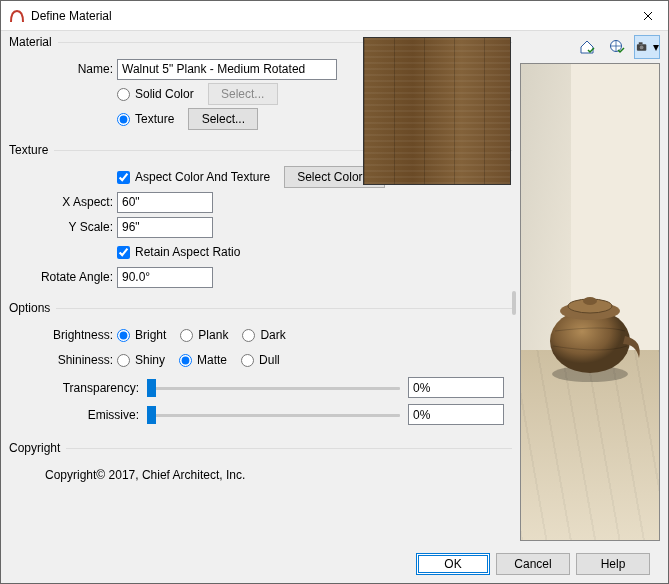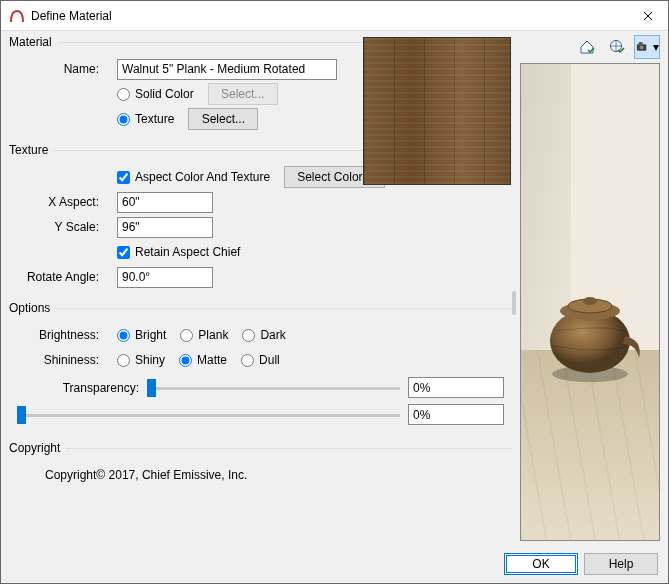--- a/index.html
+++ b/index.html
@@ -8,21 +8,21 @@
 .titlebar .logo{width:16px;height:16px;margin-right:6px}
 .titlebar .title{flex:1;font-size:12px}
 .titlebar .close{width:40px;height:30px;display:flex;align-items:center;justify-content:center;margin:-0px -8px 0 0}
 .titlebar .close svg{width:10px;height:10px}
 .content{display:flex;padding:4px 8px 0 8px;height:510px}
 .left{flex:1;padding-right:8px}
 .right{width:140px;display:flex;flex-direction:column}
 fieldset{border:1px solid #ddd;border-left:none;border-right:none;border-bottom:none;padding:6px 0 8px 0;margin-bottom:2px;position:relative}
 fieldset legend{padding-right:6px;color:#000}
 .row{display:flex;align-items:center;margin:3px 0;min-height:22px}
-.lbl{width:108px;text-align:right;padding-right:18px}
+.lbl{width:108px;text-align:right;padding-right:4px}
 .lbl2{width:130px;text-align:right;padding-right:8px}
 input[type=text]{height:21px;border:1px solid #828790;padding:0 4px;background:#fff}
 .wname{width:220px}
 .wnum{width:96px}
 .radio,.check{display:flex;align-items:center;margin-right:14px}
 .radio input,.check input{margin-right:5px}
 button.btn{height:22px;padding:0 12px;background:#e1e1e1;border:1px solid #adadad;min-width:70px}
 button.btn:disabled{color:#888;background:#e8e8e8;border-color:#ccc}
 .slider-row{display:flex;align-items:center;margin:6px 8px}
 .slider-track{position:relative;flex:1;height:20px;margin-right:8px}
@@ -33,21 +33,21 @@
 .toolbtn{width:26px;height:24px;border:1px solid transparent;display:flex;align-items:center;justify-content:center;background:transparent}
 .toolbtn.active{background:#cfe6fb;border-color:#7eb4e3}
 .toolbtn svg{width:18px;height:18px}
 .preview{flex:1;border:1px solid #888;background:#efe9dd;position:relative;overflow:hidden}
 .wall-l{position:absolute;left:0;top:0;width:36%;height:75%;background:linear-gradient(100deg,#d8d3c5,#eee8da)}
 .wall-r{position:absolute;right:0;top:0;width:64%;height:69%;background:#f1ebdf}
 .floor{position:absolute;left:0;right:0;bottom:0;height:40%;background:linear-gradient(180deg,#cdbfa1,#e7ddc7);transform-origin:top;}
 .floor::before{content:"";position:absolute;inset:0;background:repeating-linear-gradient(80deg,rgba(0,0,0,.04) 0 2px,transparent 2px 24px)}
 .teapot{position:absolute;left:50%;top:56%;transform:translate(-50%,-50%)}
 .swatch{position:absolute;left:362px;top:36px;width:148px;height:148px;border:1px solid #333;background:#6b4e2a;background-image:repeating-linear-gradient(90deg,rgba(0,0,0,.18) 0 1px,transparent 1px 30px),repeating-linear-gradient(0deg,rgba(255,255,255,.05) 0 2px,transparent 2px 6px),linear-gradient(90deg,#7a5a33,#6a4a26,#83623a,#6e4e2b)}
-.footer{position:absolute;left:0;right:0;bottom:0;height:38px;display:flex;align-items:center;justify-content:flex-end;padding:0 10px;gap:6px;background:#f0f0f0}
+.footer{position:absolute;left:0;right:0;bottom:0;height:38px;display:flex;align-items:center;justify-content:flex-end;padding:0 18px;gap:6px;background:#f0f0f0}
 .footer button{min-width:74px;height:22px;border:1px solid #adadad;background:#e1e1e1}
 .footer button.primary{border:1px solid #0078d7;background:#fff;outline:1px solid #0078d7;outline-offset:-3px}
 .drop-caret{margin-left:1px}
 .prev-handle{position:absolute;right:152px;top:290px;width:4px;height:24px;background:#c9c9c9;border-radius:2px}
 </style>
 </head>
 <body>
 
 <div class="titlebar">
   <span class="logo">
@@ -105,21 +105,21 @@
         <input type="text" class="wnum" value="60&quot;" style="">
       </div>
       <div class="row">
         <div class="lbl">Y Scale:</div>
         <input type="text" class="wnum" value="96&quot;" style="">
       </div>
       <div class="row">
         <div class="lbl"></div>
         <label class="check">
             <input type="checkbox" checked="" style="">
-            <span>Retain Aspect Chief</span>
+            <span>Retain Aspect Ratio</span>
           </label>
       </div>
       <div class="row">
         <div class="lbl">Rotate Angle:</div>
         <input type="text" class="wnum" value="90.0°" style="">
       </div>
     </fieldset>
 
     <fieldset>
       <legend>Options</legend>
@@ -155,33 +155,34 @@
       </div>
       <div class="slider-row">
         <div class="lbl2">Transparency:</div>
         <div class="slider-track">
             <div class="rail"></div>
             <div class="thumb"></div>
           </div>
         <input type="text" class="pctbox" value="0%" style="">
       </div>
       <div class="slider-row">
+        <div class="lbl2">Emissive:</div>
         <div class="slider-track">
             <div class="rail"></div>
             <div class="thumb"></div>
           </div>
         <input type="text" class="pctbox" value="0%" style="">
       </div>
     </fieldset>
 
     <fieldset>
       <legend>Copyright</legend>
       <div class="row">
           <div style="width:36px"></div>
-          <span>Copyright© 2017, Chief Emissive, Inc.</span>
+          <span>Copyright© 2017, Chief Architect, Inc.</span>
         </div>
     </fieldset>
 
   </div>
 
   <div class="right">
     <div class="toolbar">
       <div class="toolbtn">
         <svg viewBox="0 0 18 18">
             <path d="M3 9 L9 3 L15 9 V15 H3 Z" fill="#fff" stroke="#2b5aa0"></path>
@@ -227,14 +228,15 @@
       </svg>
     </div>
   </div>
 </div>
 
 <div class="swatch"></div>
 <div class="prev-handle"></div>
 
 <div class="footer">
   <button class="primary">OK</button>
+  <button>Cancel</button>
   <button>Help</button>
 </div>
 
 </body></html>

